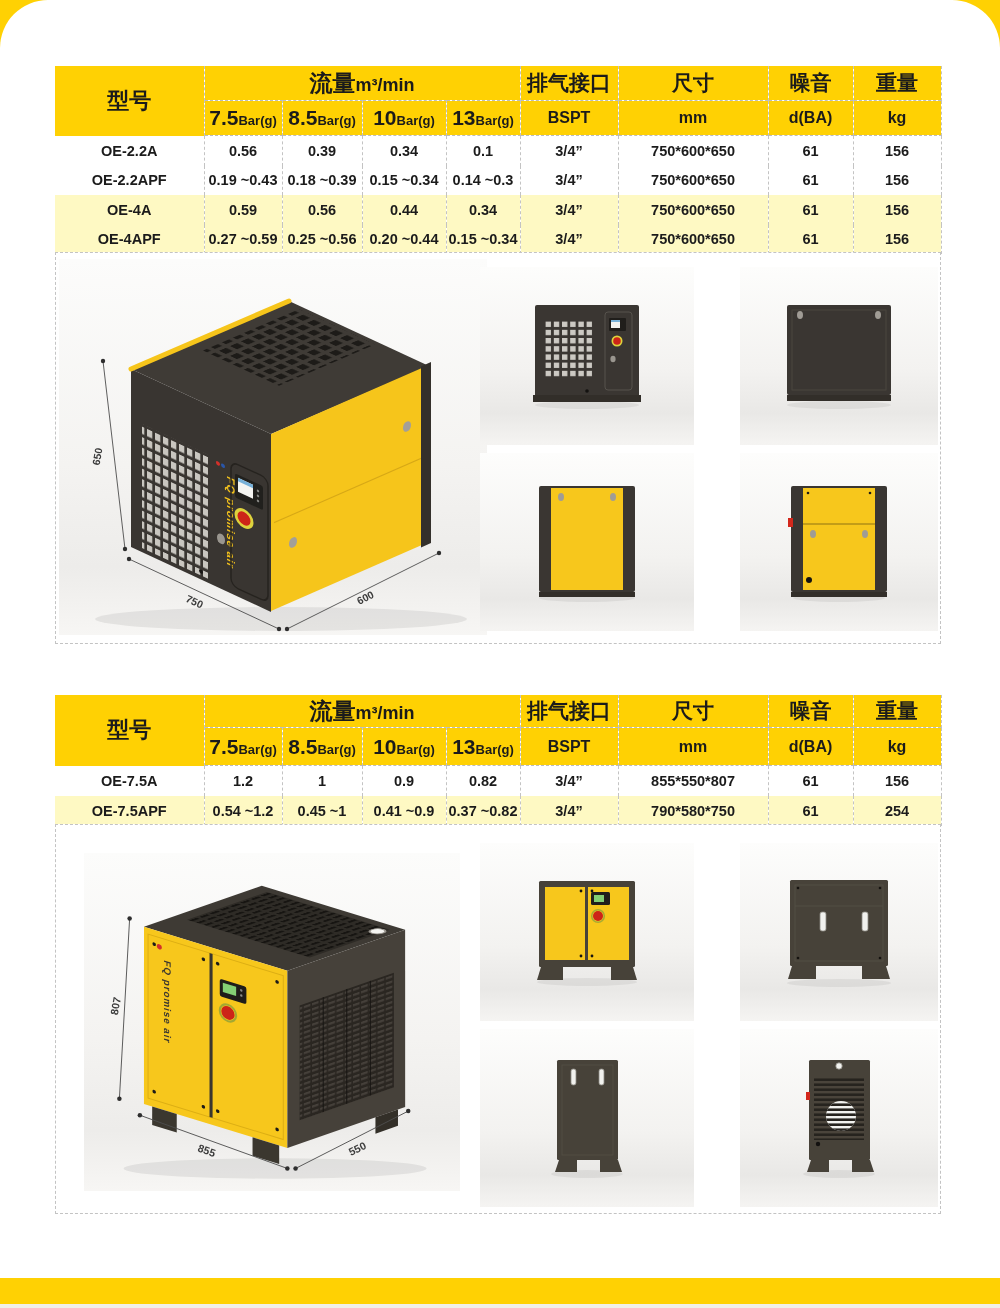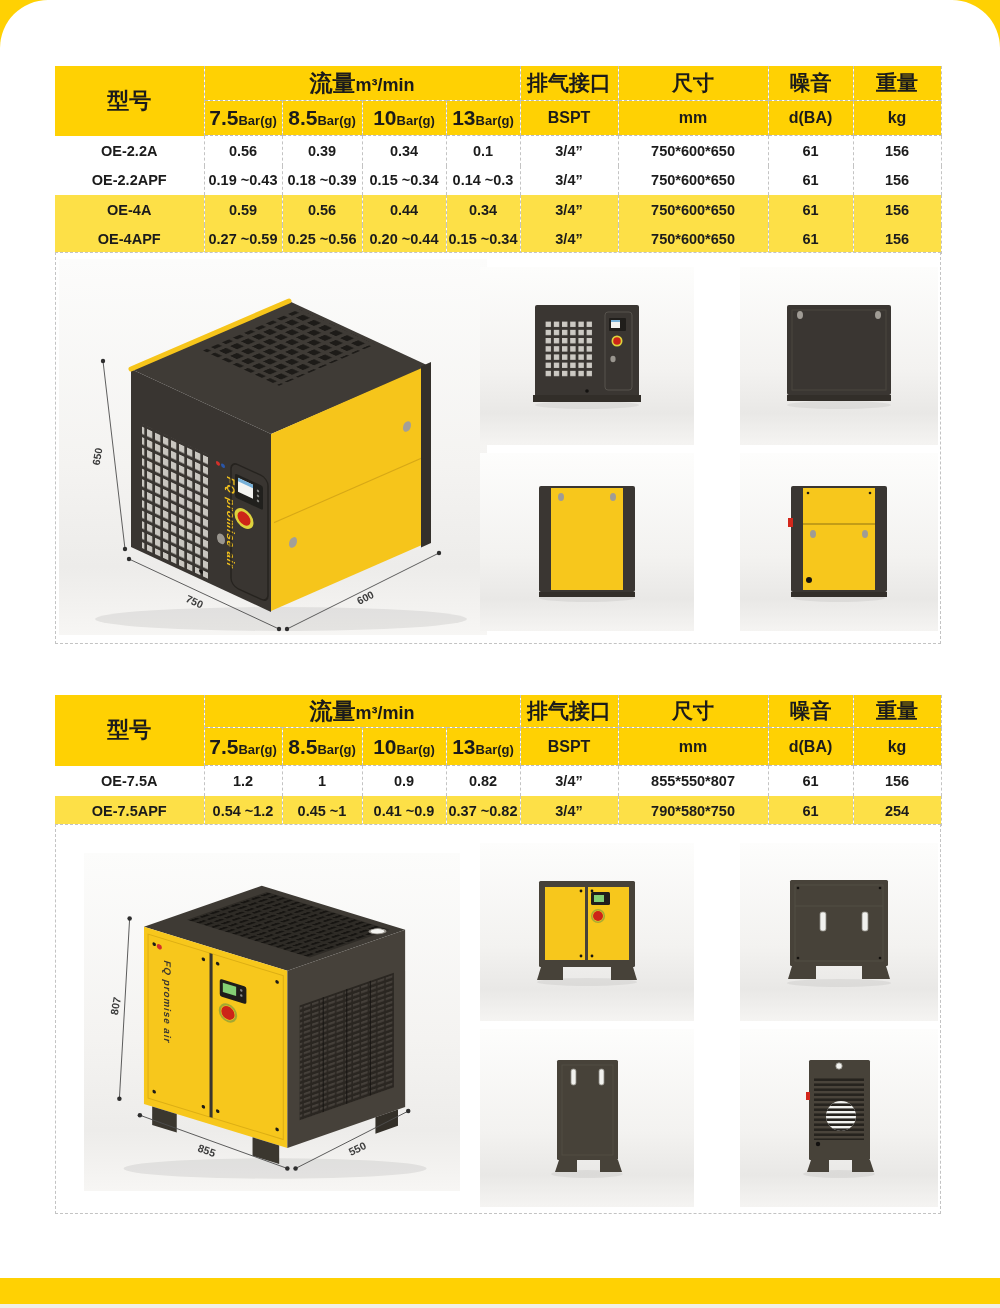--- a/index.html
+++ b/index.html
@@ -33,21 +33,21 @@
   tr.h2 th { border-top:1px dashed #bdbdbd; border-bottom:1px dashed #bdbdbd; }
   .th-model { font-size:22px; }
   .flow-big  { font-size:23px; font-weight:bold; }
   .flow-unit { font-size:18px; font-weight:bold; }
   .th-top  { font-size:21px; }
   .sub-num { font-size:21px; font-weight:bold; }
   .sub-bar { font-size:13px; font-weight:bold; }
   .th-unit { font-size:16px; }
   .spec tbody td { font-size:14.5px; font-weight:bold; height:29.5px; background:#ffffff; }
   #t2 tbody td { height:30px; }
-  .spec tbody tr.alt td { background:#fde047; }
+  .spec tbody tr.alt td { background:#fef9c3; }
 
   
   .figbox { position:absolute; left:55px; width:884px; border:1px dashed var(--dash); background:#fff; }
   #fig1 { top:252px; height:390px; }
   #fig2 { top:824px; height:388px; }
   .bigphoto {
     position:absolute;
     background:linear-gradient(180deg,#fcfcfb 0%,#f4f3f1 55%,#edecea 82%,#f7f6f4 100%);
     display:flex; align-items:center; justify-content:center;
   }

